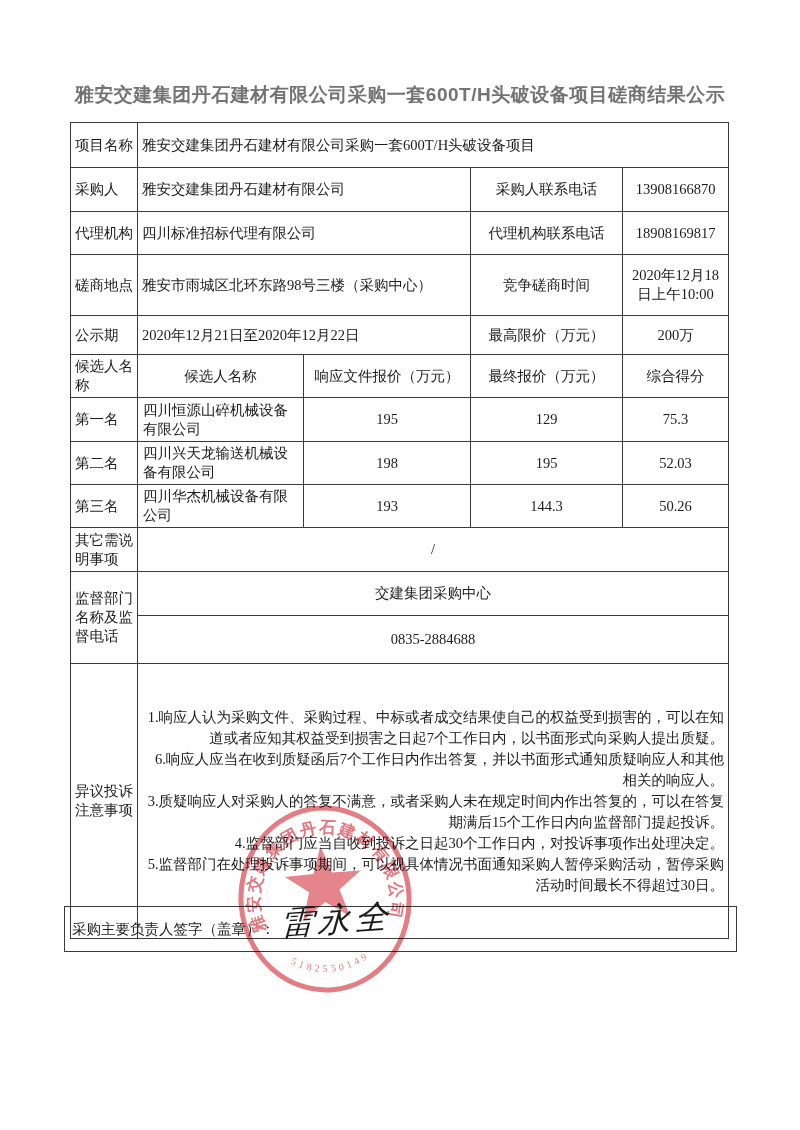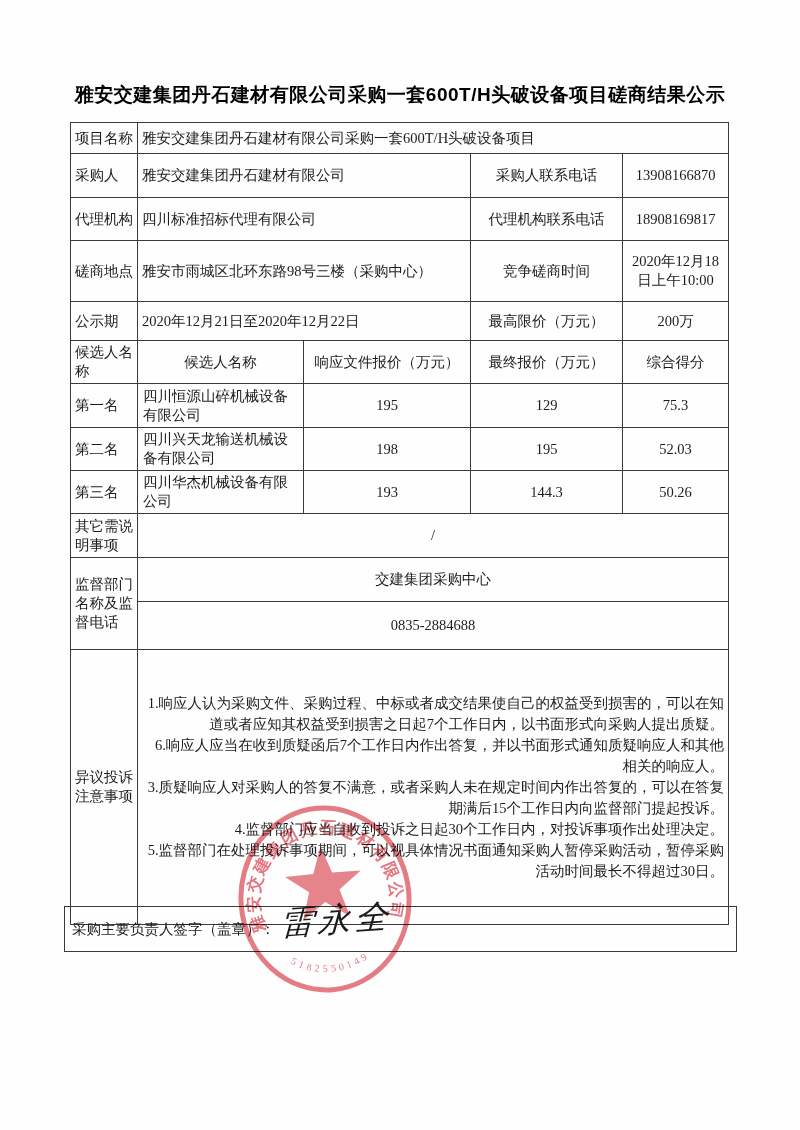--- a/index.html
+++ b/index.html
@@ -9,21 +9,21 @@
     background:#fefefe;
     overflow:hidden;
     font-family:"Liberation Serif", serif;
     color:#1c1c1c;
   }
   .doc-title{
     position:absolute;left:0;top:82px;width:100%;
     text-align:center;
     font-family:"Liberation Sans", sans-serif;
     font-weight:700;font-size:19px;letter-spacing:.5px;
-    color:#000000;
+    color:#737373;
   }
   table.main{
     position:absolute;left:70px;top:122px;
     width:658px;
     border-collapse:collapse;table-layout:fixed;
   }
   table.main td{
     border:1.6px solid #3a3a3a;
     font-size:14.5px;line-height:19px;
     padding:2px 4px;
@@ -71,21 +71,21 @@
   <table class="main">
     <colgroup>
       <col style="width:67px">
         <col style="width:166px">
         <col style="width:167px">
       <col style="width:152px">
         <col style="width:106px">
     </colgroup>
 
     <tbody>
-        <tr style="height:31px">
+        <tr style="height:45px">
       <td class="lbl">项目名称</td>
       <td class="val" colspan="4">雅安交建集团丹石建材有限公司采购一套600T/H头破设备项目</td>
     </tr>
 
     <tr style="height:44px">
       <td class="lbl">采购人</td>
       <td class="val" colspan="2">雅安交建集团丹石建材有限公司</td>
       <td class="ctr">采购人联系电话</td>
       <td class="ctr">13908166870</td>
     </tr>

